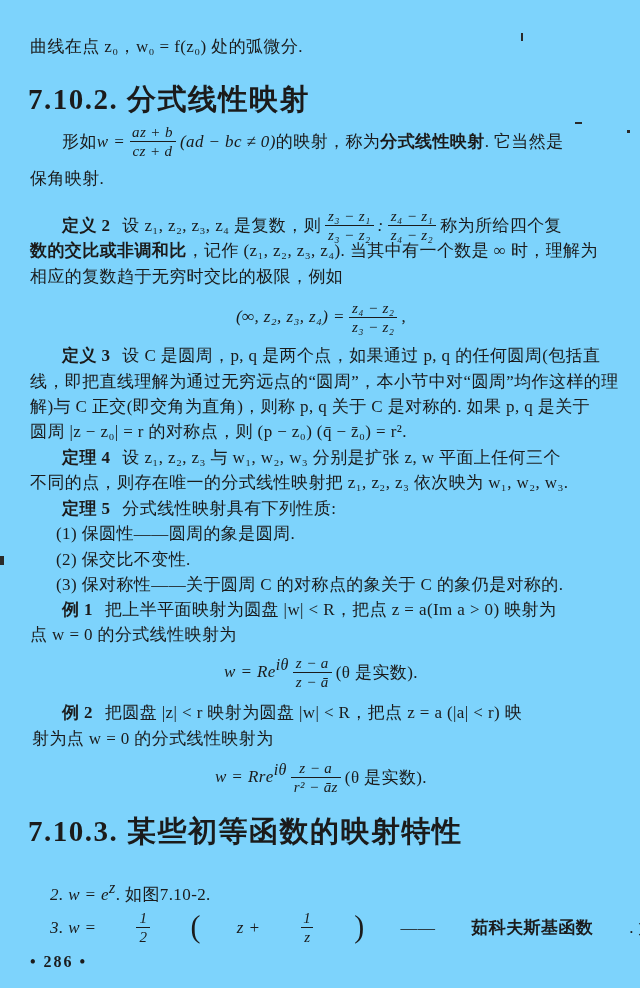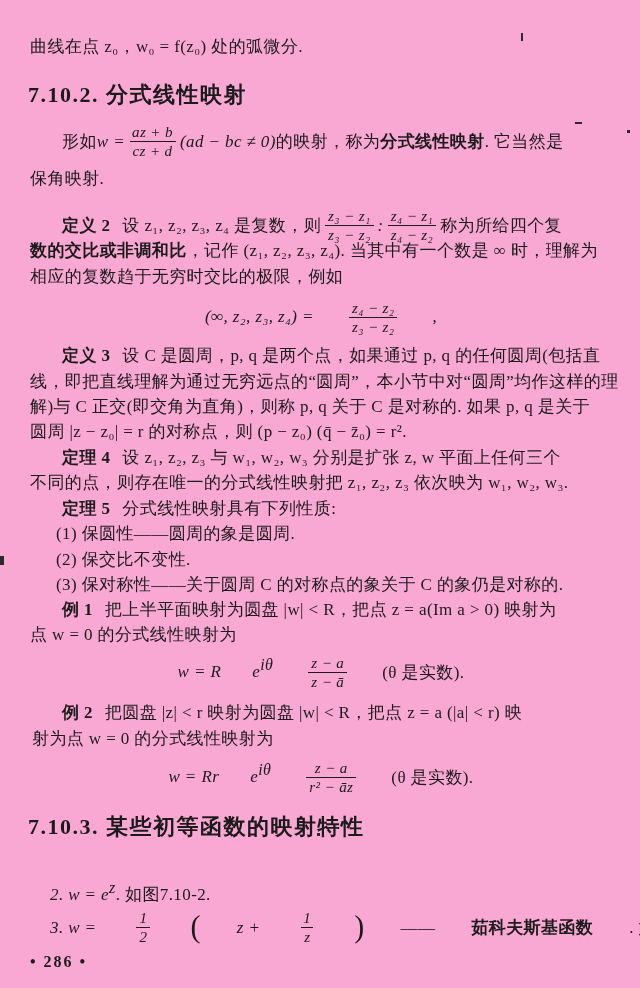--- a/index.html
+++ b/index.html
@@ -1,32 +1,32 @@
 <!DOCTYPE html>
 <html><head>
 <meta charset="utf-8">
 <style>
   html,body{margin:0;padding:0;background:#8a8a8a;}
   .page{
     position:relative;width:640px;height:988px;margin:0 auto;
-    background:#f9a8d4;color:#1b1b1b;overflow:hidden;
+    background:#7dd3fc;color:#1b1b1b;overflow:hidden;
     font-family:"Liberation Serif","DejaVu Serif",serif;
   }
   .line{position:absolute;white-space:nowrap;font-size:17px;letter-spacing:.4px;line-height:25px;}
   .flexline{display:flex;align-items:center;}
   .b{font-weight:bold;}
   .math{font-style:italic;}
-  .heading{position:absolute;font-size:22px;font-weight:bold;letter-spacing:1.5px;white-space:nowrap;}
+  .heading{position:absolute;font-size:29px;font-weight:bold;letter-spacing:1.5px;white-space:nowrap;}
   .frac{
     display:inline-flex;flex-direction:column;align-items:center;
     font-style:italic;font-size:15px;line-height:1.2;margin:0 4px;text-align:right;
   }
   .frac .num{padding:0 3px;}
   .frac .den{border-top:1.5px solid #1b1b1b;padding:0 3px;}
-  .eq{position:absolute;left:30px;right:28px;display:flex;justify-content:center;align-items:center;font-size:17px;letter-spacing:.4px;gap:31px;}
+  .eq{position:absolute;left:30px;right:28px;display:flex;justify-content:center;align-items:center;font-size:17px;letter-spacing:.4px;}
   sup{font-size:16px;line-height:0;}
   .bigparen{font-size:30px;font-weight:300;line-height:1;transform:scaleY(1.05);}
   .footer{position:absolute;font-size:16px;letter-spacing:2px;}
   .speck{position:absolute;background:#2a2a2a;}
 </style>
 </head>
 <body>
 
 <div class="page">
 

